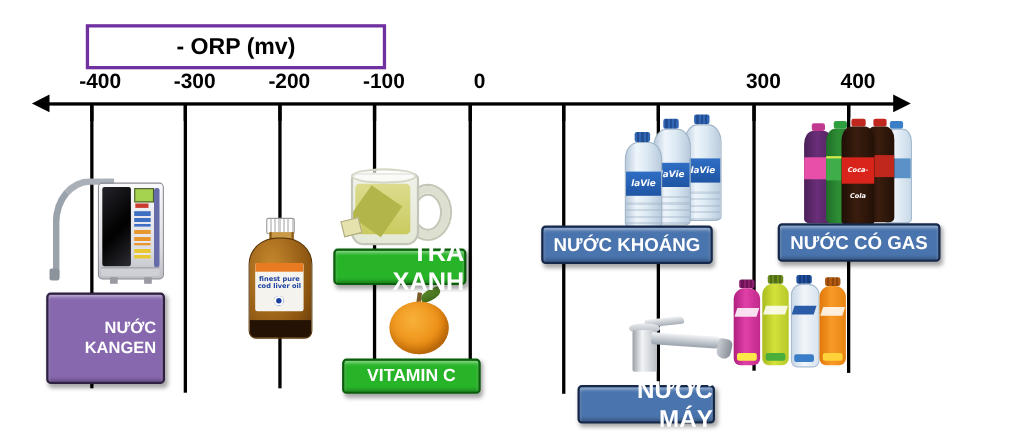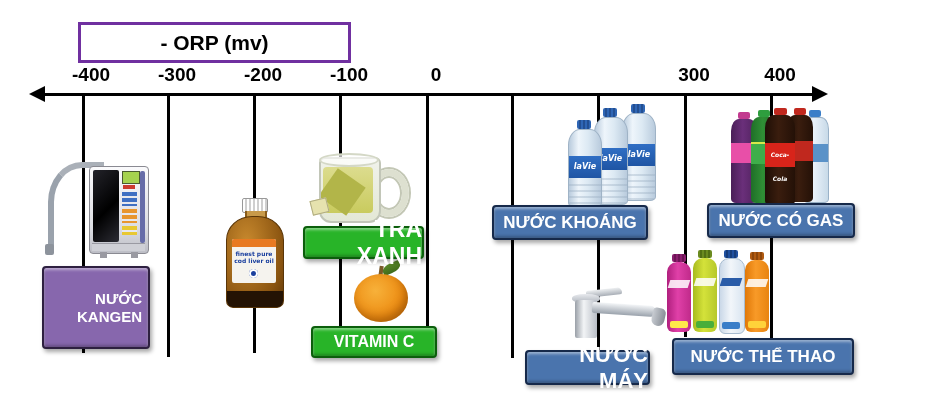--- a/index.html
+++ b/index.html
@@ -208,15 +208,14 @@
       </div>
     </div>
   </div>
 
   <div class="badge" style="left: 42px; top: 266px; width: 92px; height: 55px; font-size: 15px; padding: 12px 6px; background-color: rgb(135, 103, 173); border-color: rgb(46, 32, 64);">NƯỚC KANGEN</div>
   <div class="badge" style="left: 303px; top: 226px; width: 117px; height: 29px; font-size: 23px; background-color: rgb(40, 180, 40); border-color: rgb(11, 94, 11);">TRÀ XANH</div>
   <div class="badge" style="left: 311px; top: 326px; width: 122px; height: 28px; font-size: 16px; background-color: rgb(40, 180, 40); border-color: rgb(11, 94, 11);">VITAMIN C</div>
   <div class="badge" style="left: 492px; top: 205px; width: 152px; height: 31px; font-size: 17px; background-color: rgb(74, 116, 173); border-color: rgb(22, 41, 74);">NƯỚC KHOÁNG</div>
   <div class="badge" style="left: 525px; top: 350px; width: 121px; height: 31px; font-size: 22px; background-color: rgb(74, 116, 173); border-color: rgb(22, 41, 74);">NƯỚC MÁY</div>
   <div class="badge" style="left: 707px; top: 203px; width: 144px; height: 31px; font-size: 17px; background-color: rgb(74, 116, 173); border-color: rgb(22, 41, 74);">NƯỚC CÓ GAS</div>
-  <div class="badge" style="left: 672px; top: 338px; width: 178px; height: 33px; font-size: 17px; background-color: rgb(74, 116, 173); border-color: rgb(22, 41, 74);">NƯỚC THỂ THAO</div>
 
 </div>
 
 </body></html>

